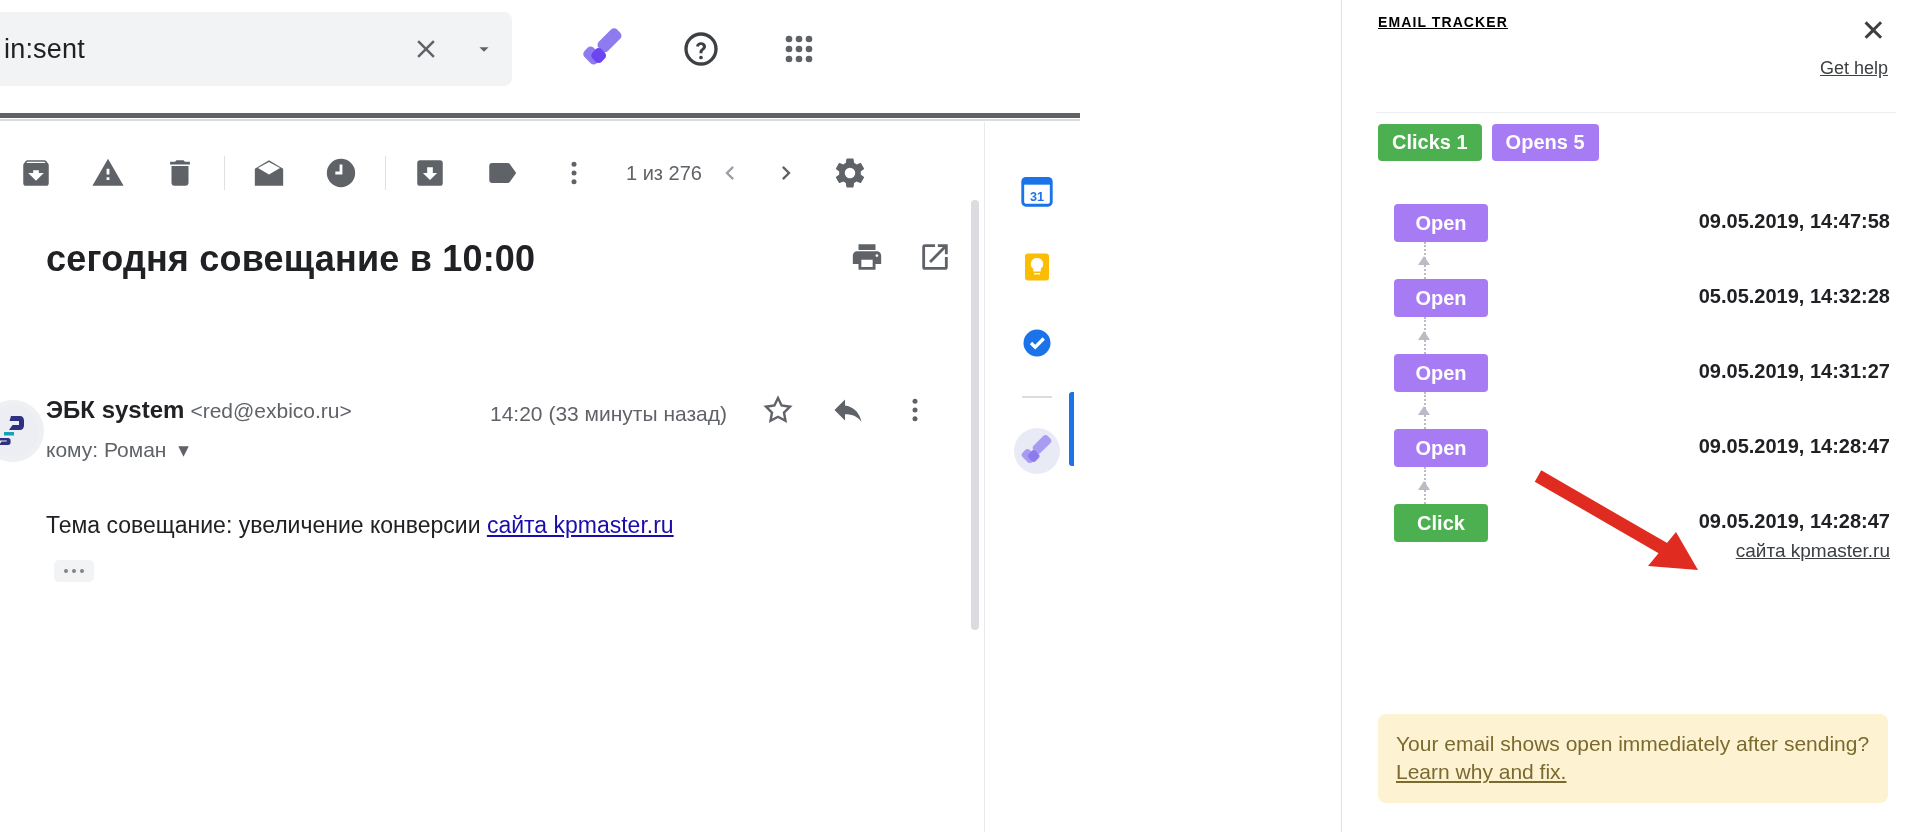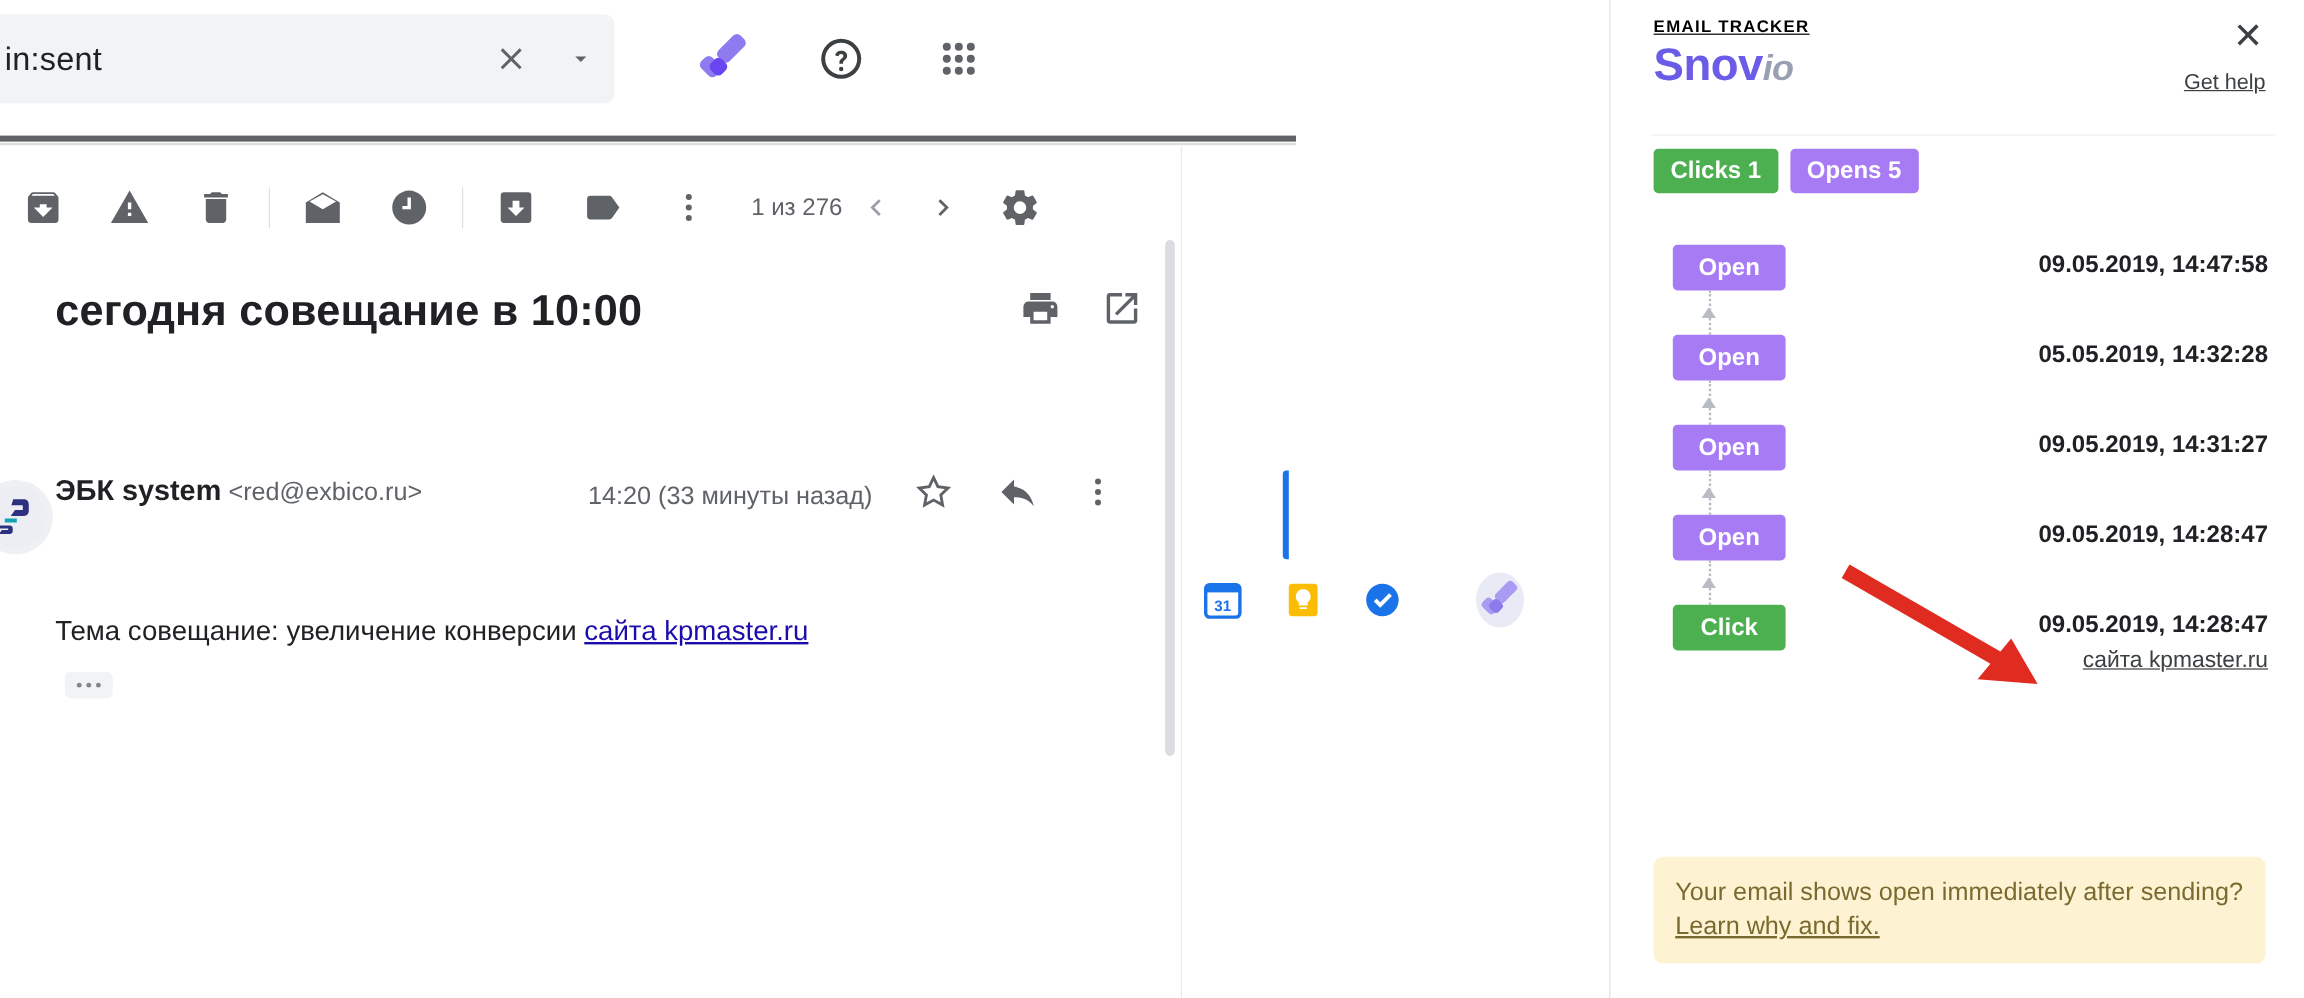--- a/index.html
+++ b/index.html
@@ -80,21 +80,21 @@
   }
   .trim-dot { width: 4px; height: 4px; border-radius: 50%; background: #80868b; }
 
   
   .pane-scroll { position: absolute; left: 968px; top: 196px; width: 14px; height: 636px; background: #fff; }
   .pane-thumb { position: absolute; left: 971px; top: 200px; width: 8px; height: 430px; background: #dadce0; border-radius: 4px; }
   .pane-divider { position: absolute; left: 984px; top: 122px; width: 1px; height: 710px; background: #e8eaed; }
 
   
   .rail { position: absolute; left: 1000px; top: 140px; width: 74px; height: 692px; background: #fff;
-          display: flex; flex-direction: row; align-items: center; gap: 30px; padding-top: 28px; }
+          display: flex; flex-direction: column; align-items: center; gap: 30px; padding-top: 28px; }
   .rail-ico { width: 46px; height: 46px; display: flex; align-items: center; justify-content: center; cursor: pointer; }
   .rail-sep { width: 30px; height: 2px; background: #dadce0; }
   .rail-active-bar { position: absolute; left: 1069px; top: 392px; width: 5px; height: 74px; background: #1a73e8; border-radius: 3px 0 0 3px; }
   .rail-sel { background: #e8eaf6; border-radius: 50%; }
 
   
   .snov { position: absolute; left: 1341px; top: 0; width: 579px; height: 832px; background: #fff;
           border-left: 1px solid #e0e0e0; }
   .snov-head { position: absolute; left: 0; top: 0; width: 579px; height: 108px; padding: 14px 36px 0 36px; }
   .snov-kicker { font-size: 14px; font-weight: bold; color: #000000; letter-spacing: 1.1px; text-decoration: underline; }
@@ -283,20 +283,24 @@
           <circle cx="26" cy="26" r="26" fill="#eceef3"></circle>
           <path fill="#2e3180" d="M24 11h9c2.4 0 4 1.8 4 4.5v5c0 2.7-1.6 4.5-4 4.5H22l3.5-5H32v-4h-9.5z"></path>
           <path fill="#13a3b5" d="M17 27h10v3.4H17z"></path>
           <path fill="#2e3180" d="M12 33h9c1.8 0 2.6 1 2.6 2.4v2.2c0 1.6-1 2.4-2.6 2.4h-9l2.6-3.4h5.2v-1.2H12z"></path>
         </svg>
       </span>
       <span class="sender-main">
         <span>
           <span class="sender-name">ЭБК system</span><span class="sender-email">&lt;red@exbico.ru&gt;</span>
         </span>
+        <div class="sender-to">
+          <span>кому: Роман</span>
+          <span class="caret-s">▾</span>
+        </div>
       </span>
       <span class="sender-meta">14:20 (33 минуты назад)</span>
       <span class="sender-icons">
         <span>
           <svg width="36" height="36" viewBox="0 0 24 24">
               <path fill="none" stroke="#5f6368" stroke-width="1.6" d="m12 4 2.4 5 5.6.8-4 3.9 1 5.5-5-2.7-5 2.7 1-5.5-4-3.9 5.6-.8z"></path>
             </svg>
         </span>
         <span>
           <svg width="36" height="36" viewBox="0 0 24 24">
@@ -357,23 +361,20 @@
         </svg>
       </span>
     </div>
     <div class="rail-active-bar"></div>
   </div>
 
   <div class="snov">
 
     <div class="snov-head">
       <div class="snov-kicker">EMAIL TRACKER</div>
-      <div class="snov-logo">
-        <span>Snov</span><em>io</em>
-      </div>
     </div>
     <span class="snov-close">✕</span>
     <span class="snov-help">Get help</span>
     <div class="snov-rule"></div>
 
     <div class="badges">
       <span class="badge" style="background:#4caf50">Clicks 1</span>
       <span class="badge" style="background:#a77bf3">Opens 5</span>
     </div>
 

